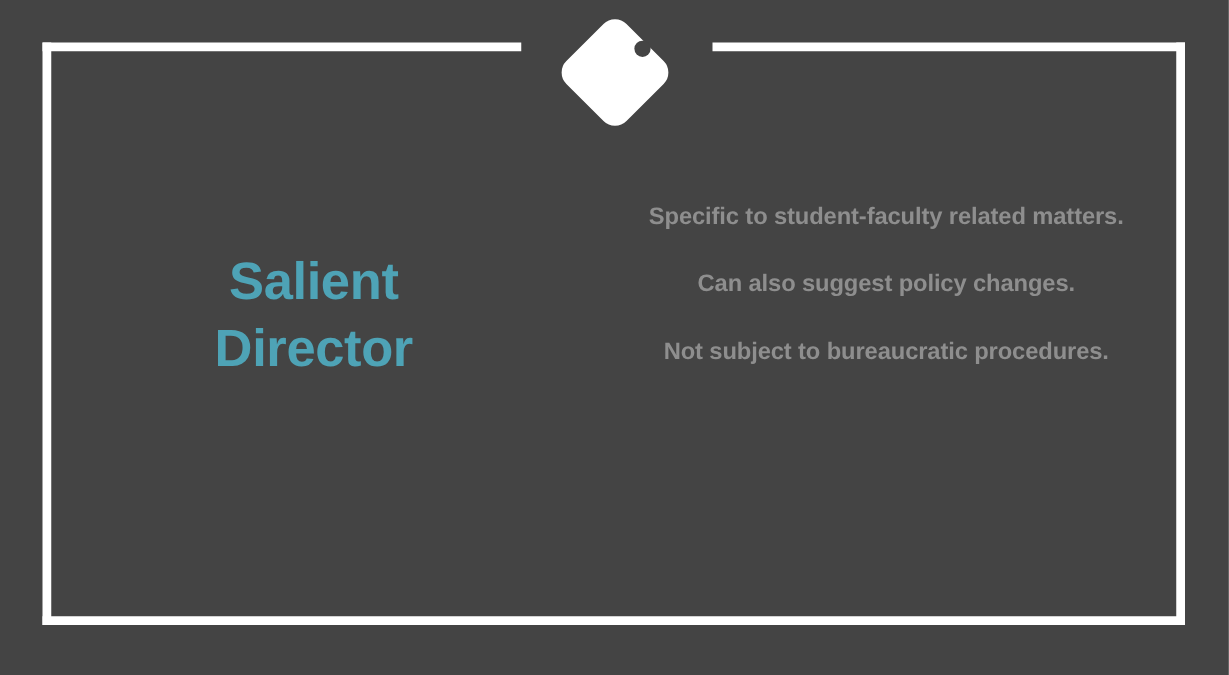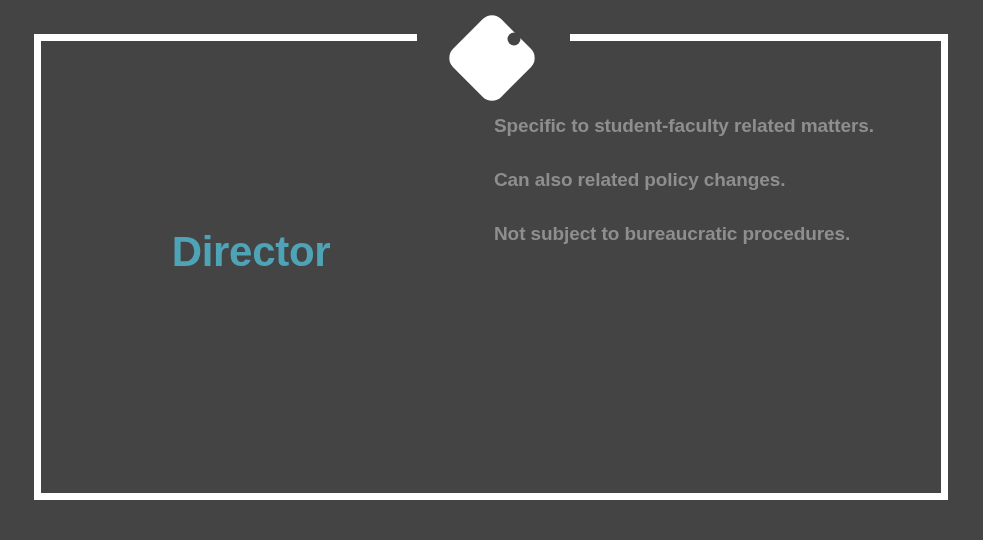--- a/index.html
+++ b/index.html
@@ -69,23 +69,24 @@
     font-size: 42px;
     font-weight: bold;
     line-height: 1.28;
     text-align: center;
     letter-spacing: -0.3px;
   }
   #slide-title .title-line { display: block; }
 
   #bullets-col {
     flex: 1;
-    padding-top: 71px;
+    padding-top: 119px;
     padding-left: 33px;
     box-sizing: border-box;
+    text-align: center;
   }
 
   .bullet-item {
     color: #8E8E8E;
     font-size: 19px;
     font-weight: bold;
     line-height: 1.47;
     margin: 0 0 26px 0;
     max-width: 430px;
     letter-spacing: -0.1px;
@@ -109,24 +110,25 @@
         <rect x="14" y="16" width="68" height="68" rx="13" ry="13" fill="#ffffff"></rect>
       </g>
       <circle cx="70" cy="31" r="6.5" fill="#444444"></circle>
     </svg>
   </div>
 
   <div id="content">
 
     <div id="title-col">
       <h1 id="slide-title">
+        <span class="title-line">Salient</span>
         <span class="title-line">Director</span>
       </h1>
     </div>
 
     <div id="bullets-col">
       <p class="bullet-item">Specific to student-faculty related matters.</p>
-      <p class="bullet-item">Can also related policy changes.</p>
+      <p class="bullet-item">Can also suggest policy changes.</p>
       <p class="bullet-item">Not subject to bureaucratic procedures.</p>
     </div>
 
   </div>
 </div>
 
 </body></html>

